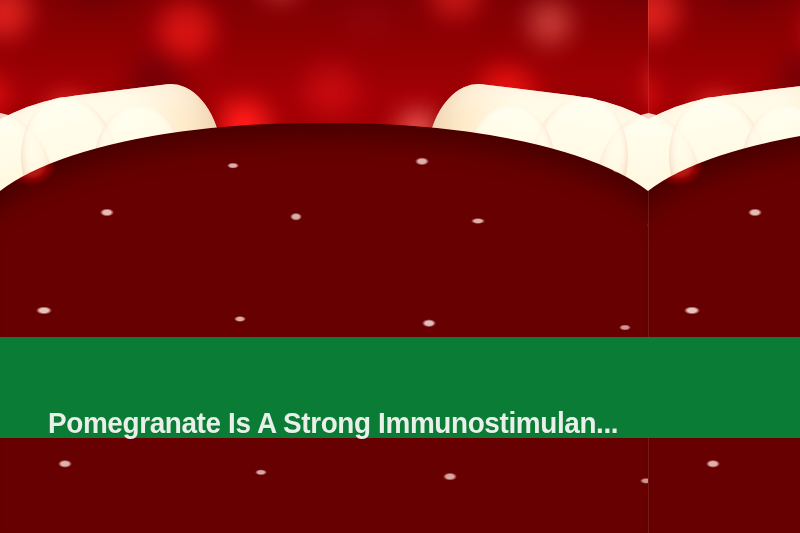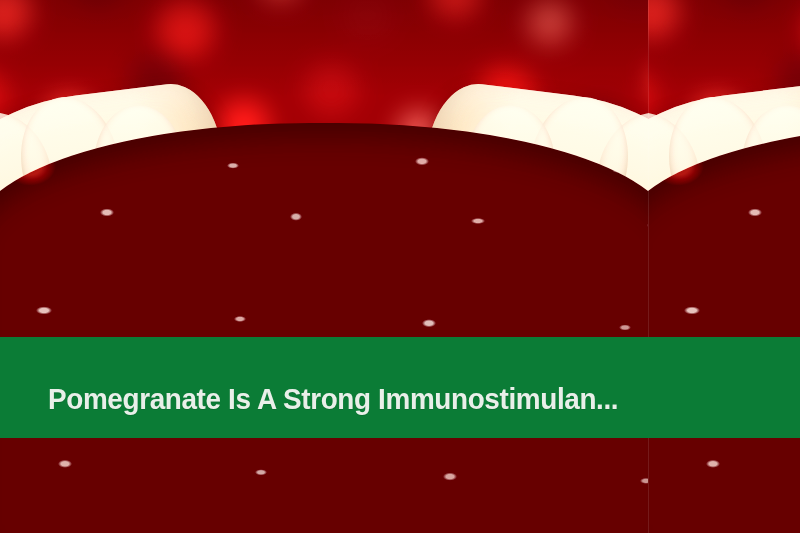--- a/index.html
+++ b/index.html
@@ -272,21 +272,21 @@
 
   
   .title-banner {
     position: absolute;
     left: 0;
     top: 337px;
     width: 800px;
     height: 101px;
     background: #0b7c36;
     display: flex;
-    align-items: center;
+    align-items: flex-end;
     box-sizing: border-box;
     padding: 22px 0 0 48px;
   }
 
   .title-text {
     color: #e9efe9;
     font-family: "Liberation Sans", sans-serif;
     font-size: 30px;
     font-weight: bold;
     line-height: 1;

